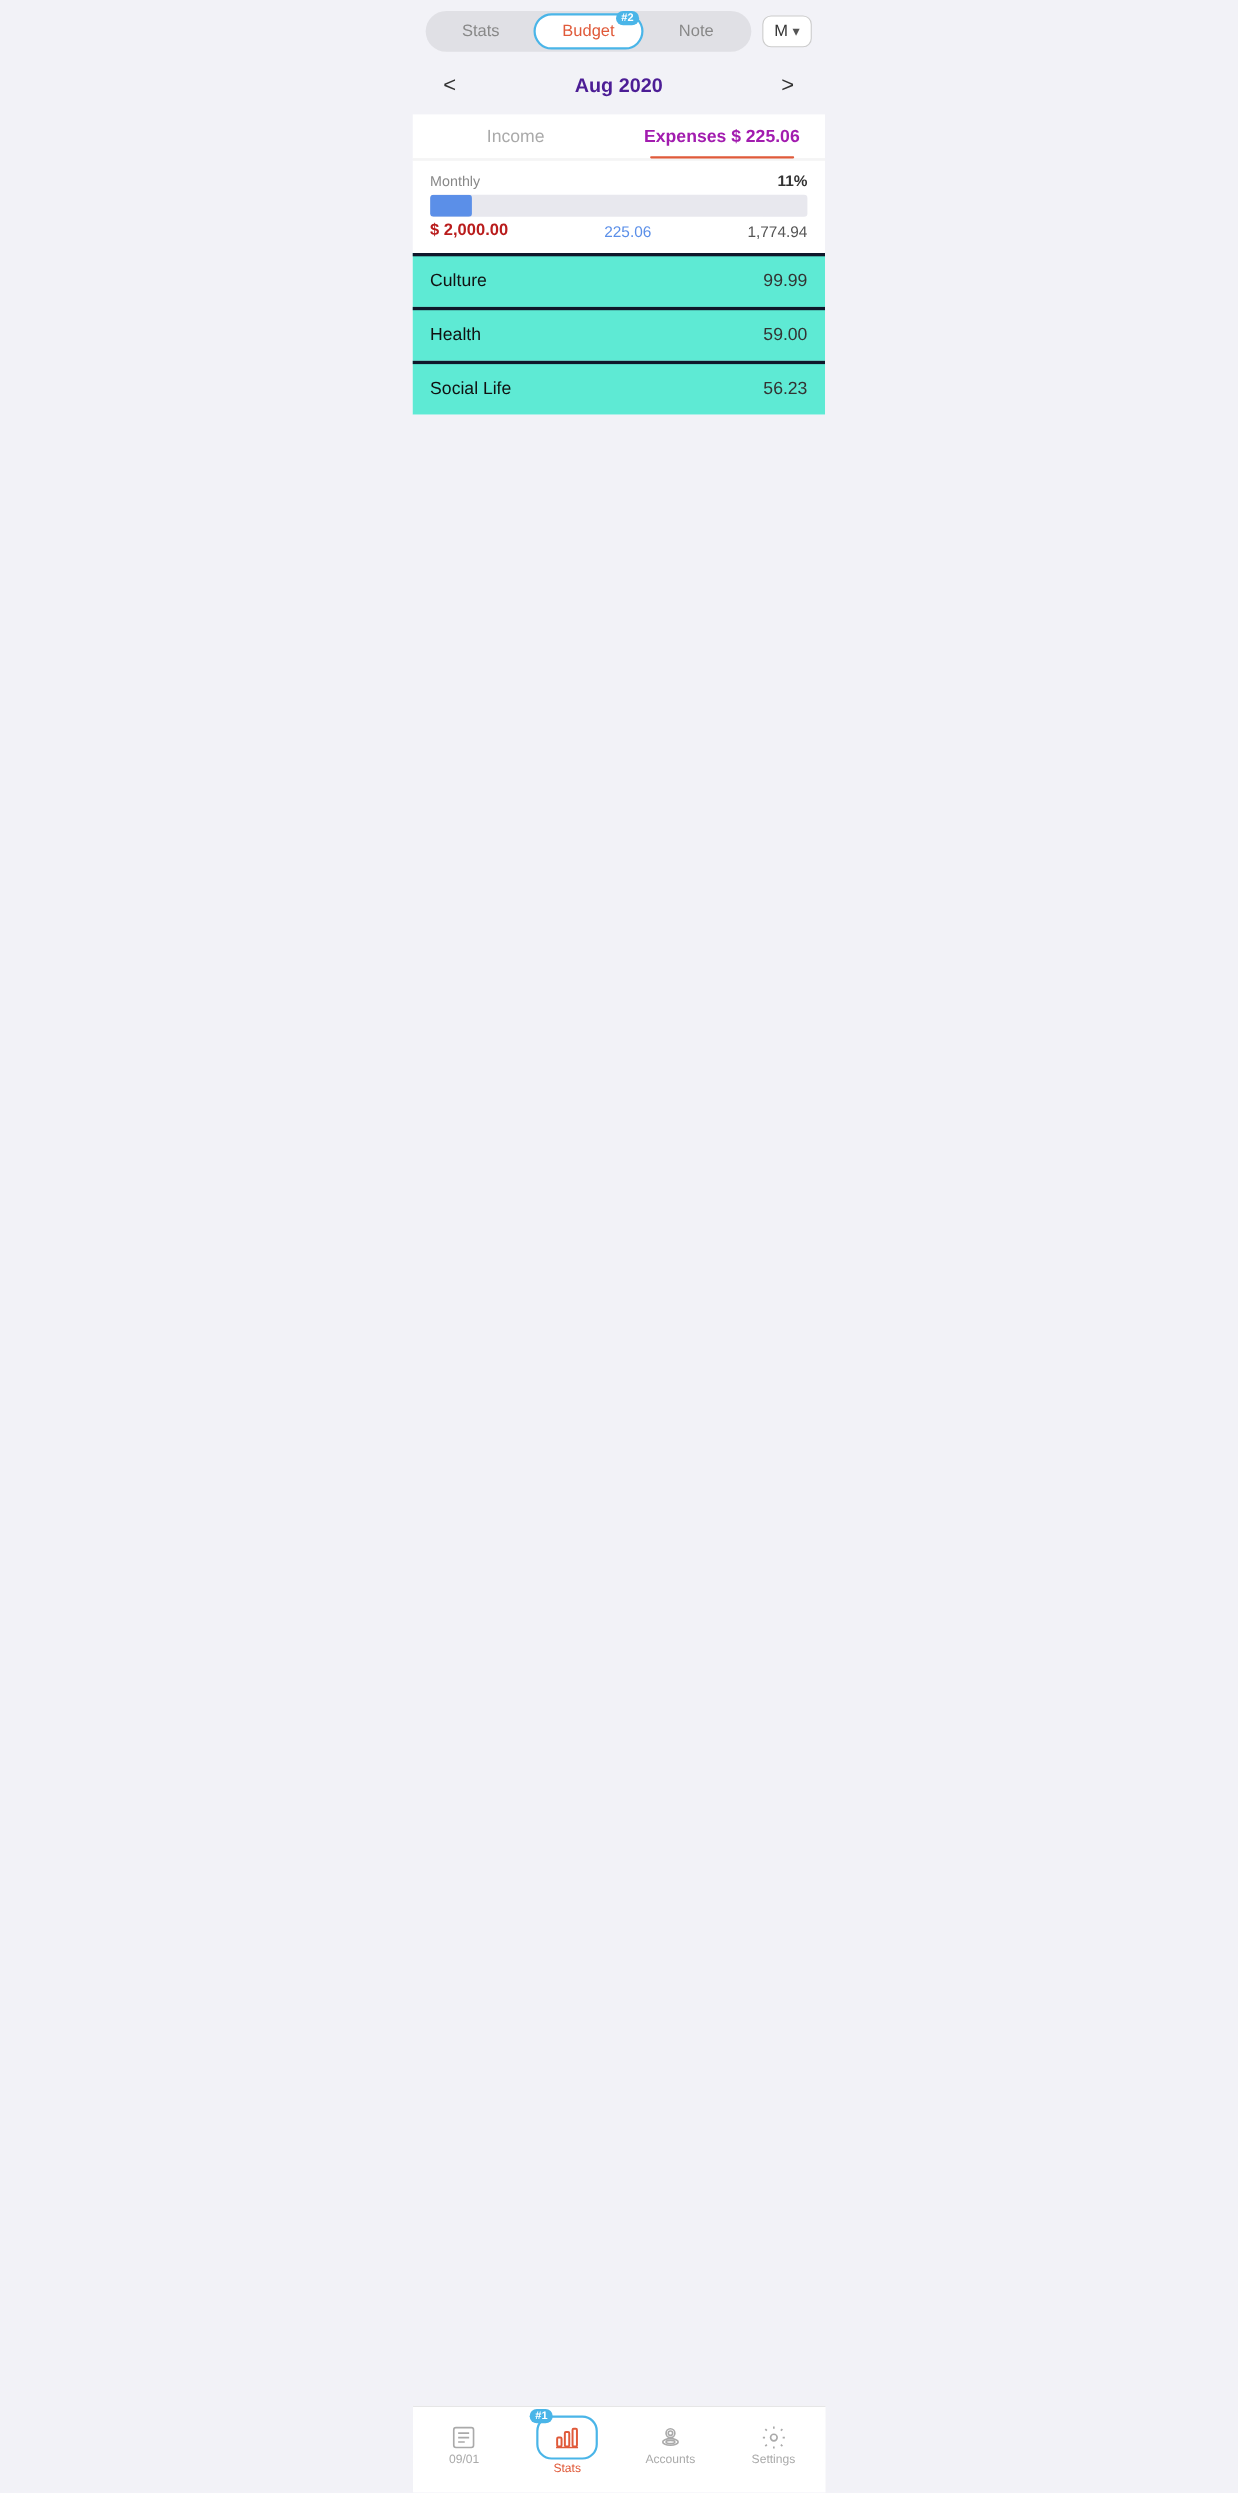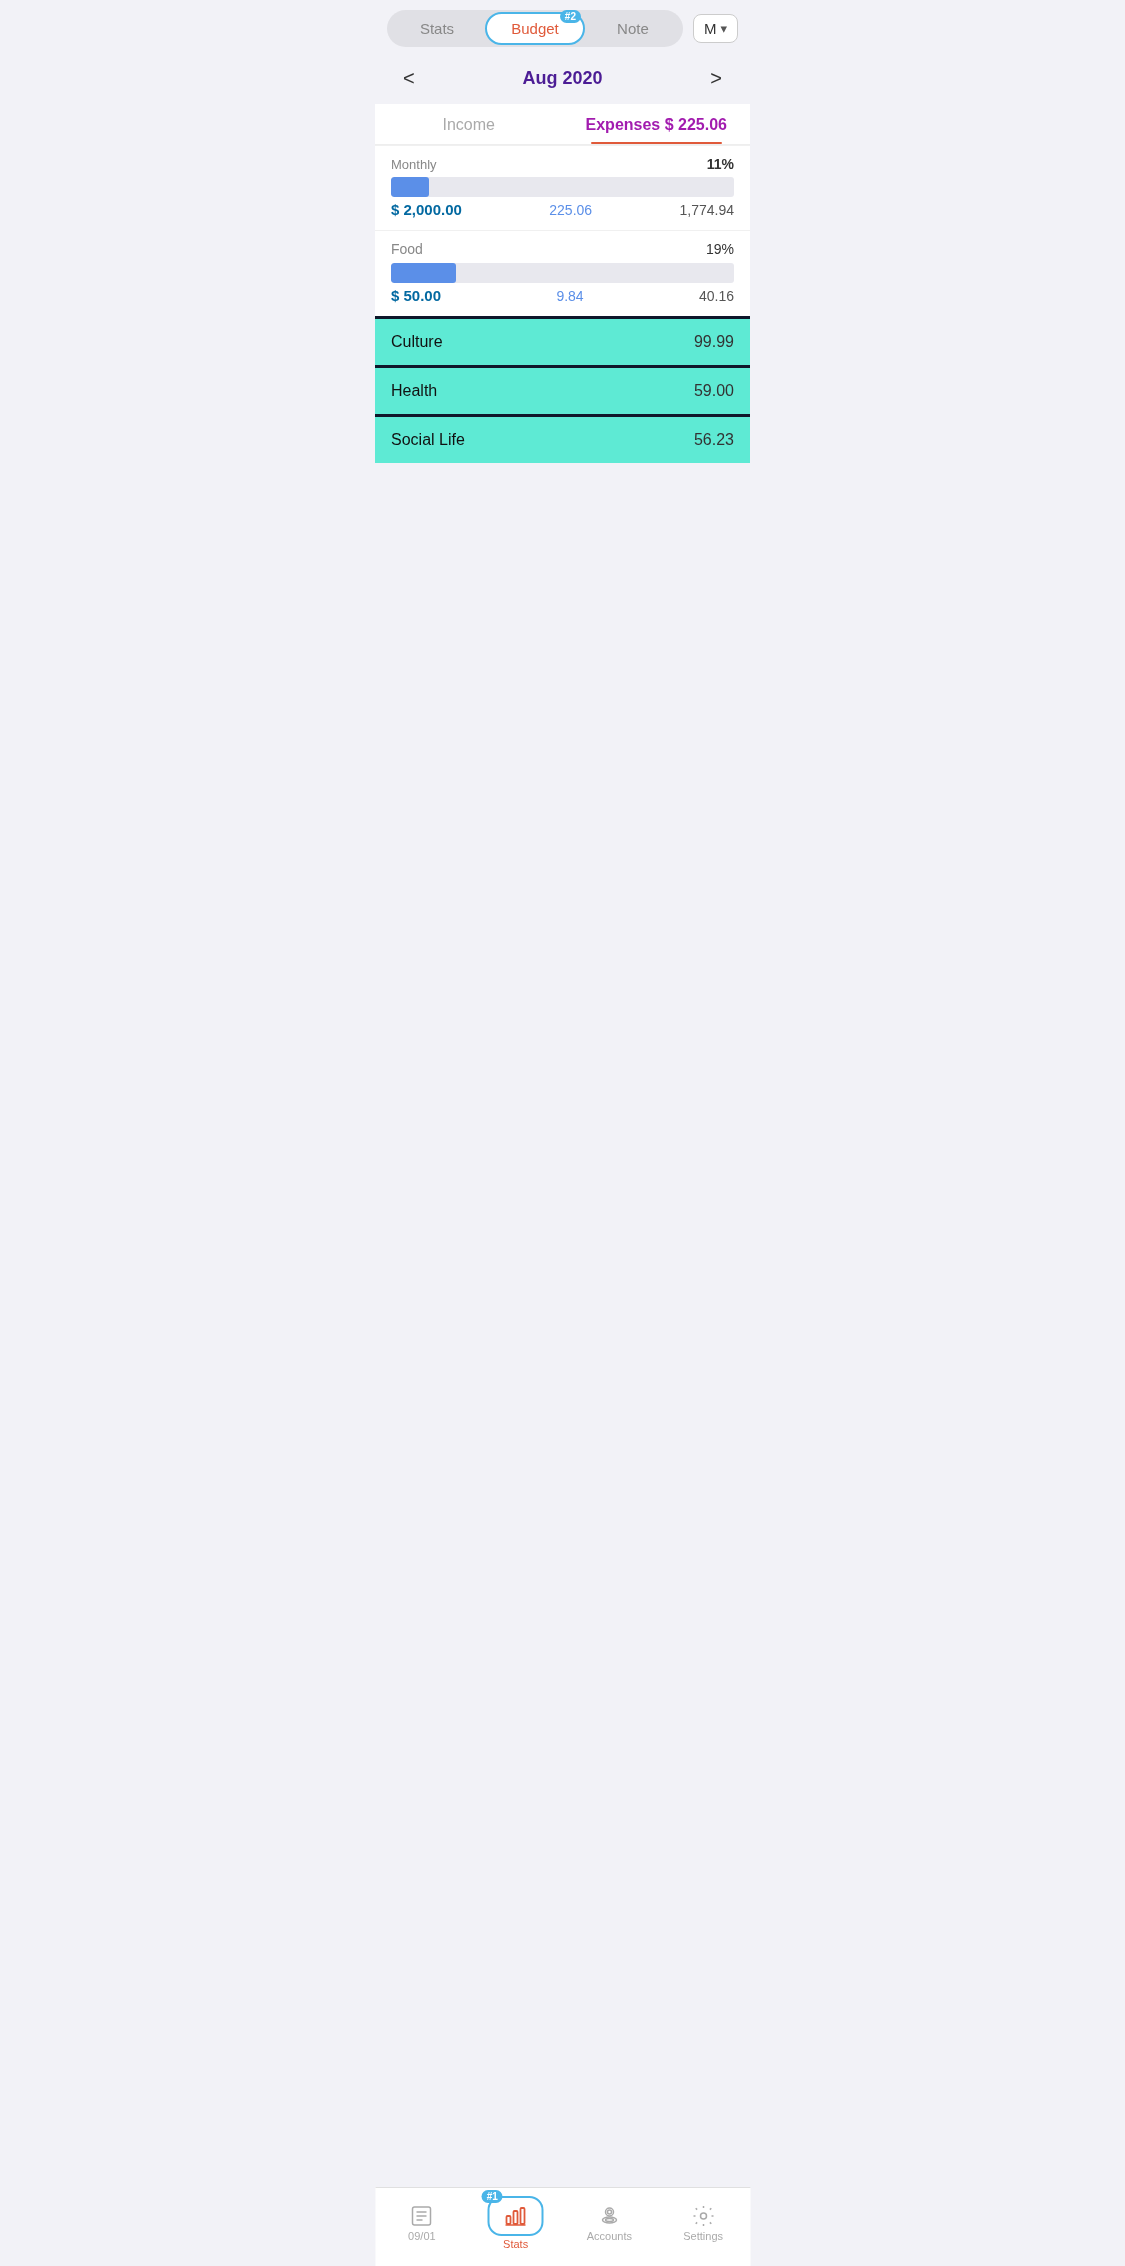--- a/index.html
+++ b/index.html
@@ -207,21 +207,21 @@
       border-radius: 3px;
     }
     .budget-row-amounts {
       display: flex;
       justify-content: space-between;
       align-items: center;
     }
     .budget-amt-left {
       font-size: 15px;
       font-weight: 600;
-      color: #0369a1;
+      color: #b91c1c;
     }
     .budget-amt-used {
       font-size: 14px;
       color: #5b8fe8;
     }
     .budget-amt-remaining {
       font-size: 14px;
       color: #555;
     }
 
@@ -382,34 +382,20 @@
     <div class="progress-bar-bg">
       <div class="progress-bar-fill" style="width: 11%;"></div>
     </div>
     <div class="budget-row-amounts">
       <span class="budget-amt-left">$ 2,000.00</span>
       <span class="budget-amt-used">225.06</span>
       <span class="budget-amt-remaining">1,774.94</span>
     </div>
   </div>
 
-  <div class="food-section">
-    <div class="food-header">
-      <span class="food-label">Food</span>
-      <span class="food-pct">19%</span>
-    </div>
-    <div class="progress-bar-bg">
-      <div class="progress-bar-fill" style="width: 19%;"></div>
-    </div>
-    <div class="budget-row-amounts">
-      <span class="budget-amt-left">$ 50.00</span>
-      <span class="budget-amt-used">9.84</span>
-      <span class="budget-amt-remaining">40.16</span>
-    </div>
-  </div>
 
   <div id="category-rows">
       <div class="cat-row">
     <span class="cat-name">Culture</span>
     <span class="cat-amount">99.99</span>
   </div>
       <div class="cat-row">
     <span class="cat-name">Health</span>
     <span class="cat-amount">59.00</span>
   </div>

